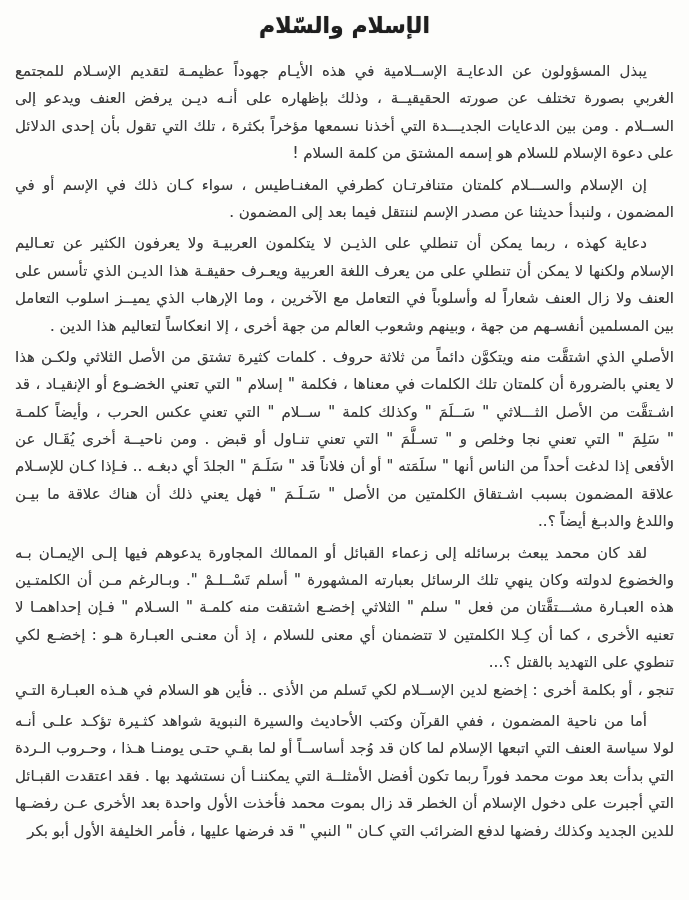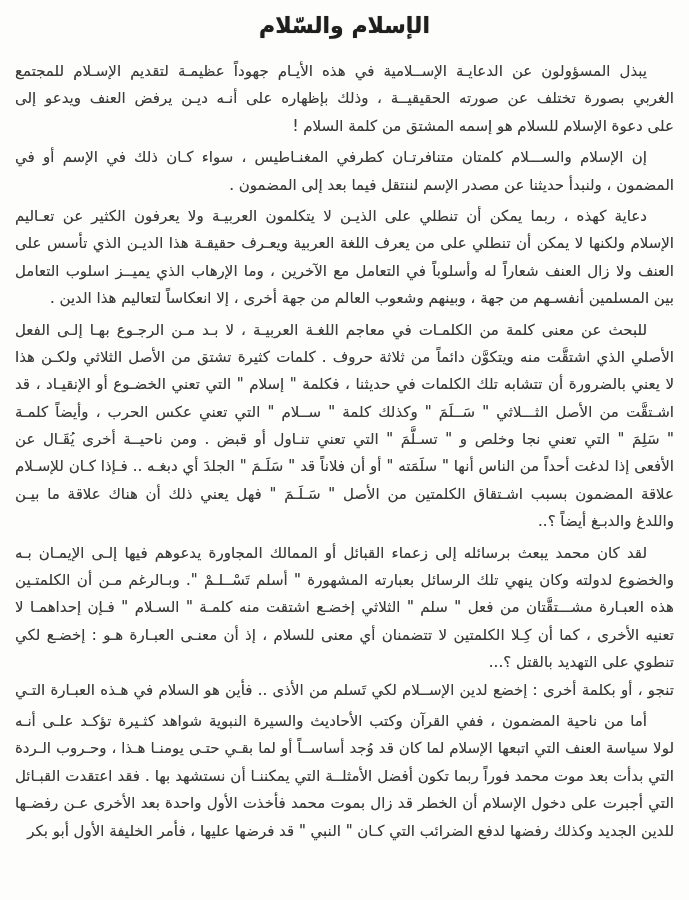--- a/index.html
+++ b/index.html
@@ -54,36 +54,36 @@
 </style>
 </head>
 <body>
 
 <div class="page">
   <div class="title">الإسلام والسّلام</div>
   <div class="content">
       <div class="para">
         <div class="line first">يبذل المسؤولون عن الدعايـة الإســلامية في هذه الأيـام جهوداً عظيمـة لتقديم الإسـلام للمجتمع</div>
         <div class="line">الغربي بصورة تختلف عن صورته الحقيقيــة ، وذلك بإظهاره على أنـه ديـن يرفض العنف ويدعو إلى</div>
+        <div class="line">الســلام . ومن بين الدعايات الجديـــدة التي أخذنا نسمعها مؤخراً بكثرة ، تلك التي تقول بأن إحدى الدلائل</div>
         <div class="line last">على دعوة الإسلام للسلام هو إسمه المشتق من كلمة السلام !</div>
       </div>
       <div class="para">
         <div class="line first">إن الإسلام والســـلام كلمتان  متنافرتـان كطرفي المغنـاطيس ، سواء كـان ذلك في الإسم أو في</div>
         <div class="line last">المضمون ، ولنبدأ حديثنا عن مصدر الإسم لننتقل فيما بعد إلى المضمون .</div>
       </div>
       <div class="para">
         <div class="line first">دعاية كهذه ، ربما يمكن أن تنطلي على الذيـن لا يتكلمون العربيـة ولا يعرفون الكثير عن تعـاليم</div>
         <div class="line">الإسلام ولكنها لا يمكن أن تنطلي على من يعرف اللغة العربية ويعـرف حقيقـة هذا الديـن الذي تأسس على</div>
         <div class="line">العنف ولا زال العنف شعاراً له وأسلوباً في التعامل مع الآخرين ، وما الإرهاب الذي يميــز اسلوب التعامل</div>
         <div class="line last">بين المسلمين  أنفسـهم من جهة ، وبينهم وشعوب العالم من جهة أخرى ، إلا انعكاساً لتعاليم هذا الدين .</div>
       </div>
       <div class="para">
-        <div class="line first">للبحث عن معنى كلمة من  الكلمـات في معاجم اللغـة العربيـة ، لا بـد مـن الرجـوع بهـا إلـى الفعل</div>
         <div class="line">الأصلي الذي اشتقَّت منه ويتكوَّن دائماً من ثلاثة حروف . كلمات كثيرة  تشتق من الأصل الثلاثي ولكـن هذا</div>
-        <div class="line">لا يعني بالضرورة أن تتشابه تلك الكلمات في حديثنا ، فكلمة " إسلام " التي تعني  الخضـوع أو الإنقيـاد ، قد</div>
+        <div class="line">لا يعني بالضرورة أن كلمتان تلك الكلمات في معناها ، فكلمة " إسلام " التي تعني  الخضـوع أو الإنقيـاد ، قد</div>
         <div class="line">اشـتقَّت من الأصل الثـــلاثي " سَــلَمَ " وكذلك كلمة " ســلام " التي تعني عكس الحرب ، وأيضاً كلمـة</div>
         <div class="line">" سَلِمَ " التي تعني نجا وخلص و " تسـلَّمَ " التي تعني تنـاول أو قبض  . ومن ناحيــة أخرى يُقَـال عن</div>
         <div class="line">الأفعى إذا لدغت أحداً من الناس أنها " سلَمَته " أو أن فلاناً  قد " سَلَـمَ " الجلدَ أي دبغـه .. فـإذا كـان للإسـلام</div>
         <div class="line">علاقة المضمون بسبب اشـتقاق الكلمتين من الأصل " سَـلَـمَ " فهل يعني ذلك أن هناك علاقة ما  بيـن الإسـلام</div>
         <div class="line last">واللدغ والدبـغ أيضاً ؟..</div>
       </div>
       <div class="para">
         <div class="line first">لقد كان محمد  يبعث برسائله  إلى زعماء القبائل أو الممالك المجاورة يدعوهم فيها  إلـى الإيمـان بـه</div>
         <div class="line">والخضوع لدولته وكان ينهي تلك الرسائل بعبارته المشهورة " أسلم تَسْــلـمْ ". وبـالرغم  مـن أن الكلمتـين في</div>
         <div class="line">هذه العبـارة مشـــتقَّتان من فعل " سلم " الثلاثي إخضـع اشتقت منه كلمـة " السـلام " فـإن إحداهمـا لا تعنـي ما</div>

